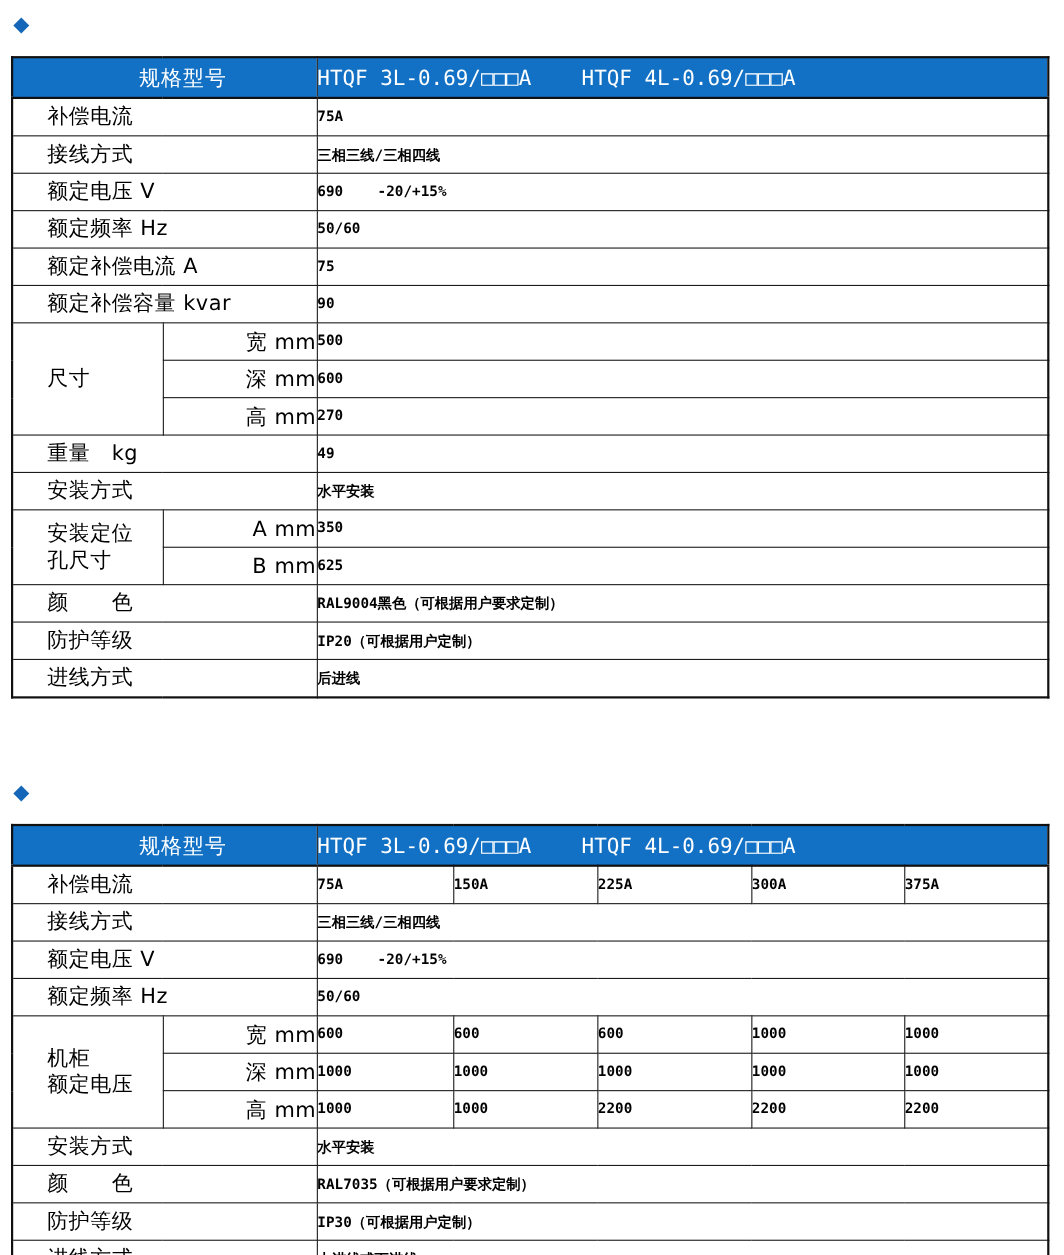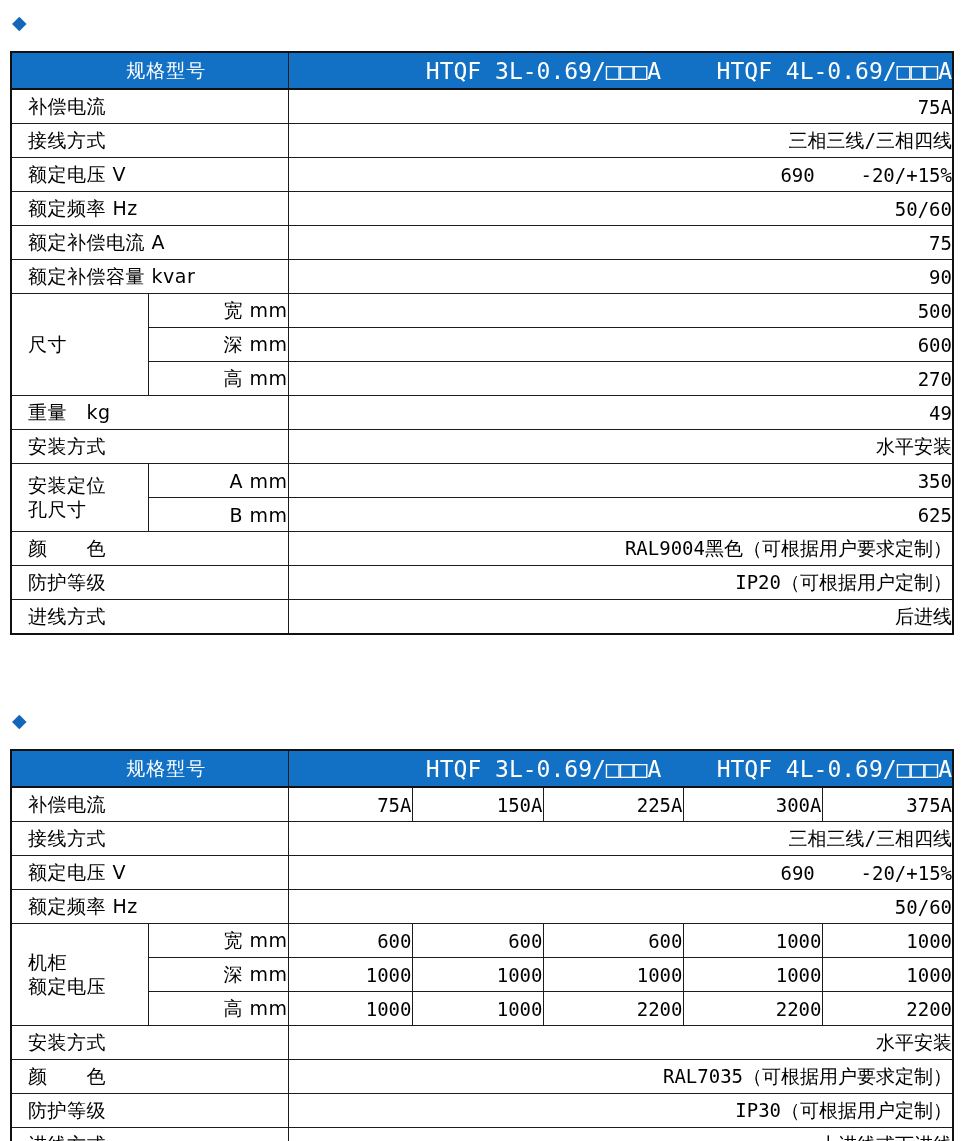--- a/index.html
+++ b/index.html
@@ -33,35 +33,36 @@
     height:33px;padding:0;overflow:hidden;
     font-size:19px;font-weight:normal;
     vertical-align:middle;
   }
   tr.head th{
     background:var(--header-blue);color:#ffffff;height:35px;
     border-bottom:2px solid #111;
   }
   th.hlabel{text-align:center;padding-left:33px;letter-spacing:1px;}
   th.models{
-    text-align:right;white-space:pre;
+    text-align:left;white-space:pre;
     font-family:"DejaVu Sans Mono","Liberation Mono",monospace;
-    font-size:23px;
+    font-size:19px;
   }
   td.lbl{
-    text-align:left;padding-left:16px;letter-spacing:0.5px;
+    text-align:left;padding-left:31px;letter-spacing:0.5px;
     white-space:pre-line;line-height:1.25;
   }
   td.sub{
     text-align:right;letter-spacing:0.5px;
   }
   td.val{
-    text-align:right;white-space:pre-wrap;
+    text-align:left;white-space:pre-wrap;
     font-family:"DejaVu Sans Mono","Liberation Mono",monospace;
-    font-size:19px;
+    font-size:13px;
+    font-weight:bold;
   }
   .gap2{height:63px;}
 </style>
 </head>
 <body>
 
 <div class="page">
 
   <div class="sec-title">
     <span class="diamond">◆</span>

